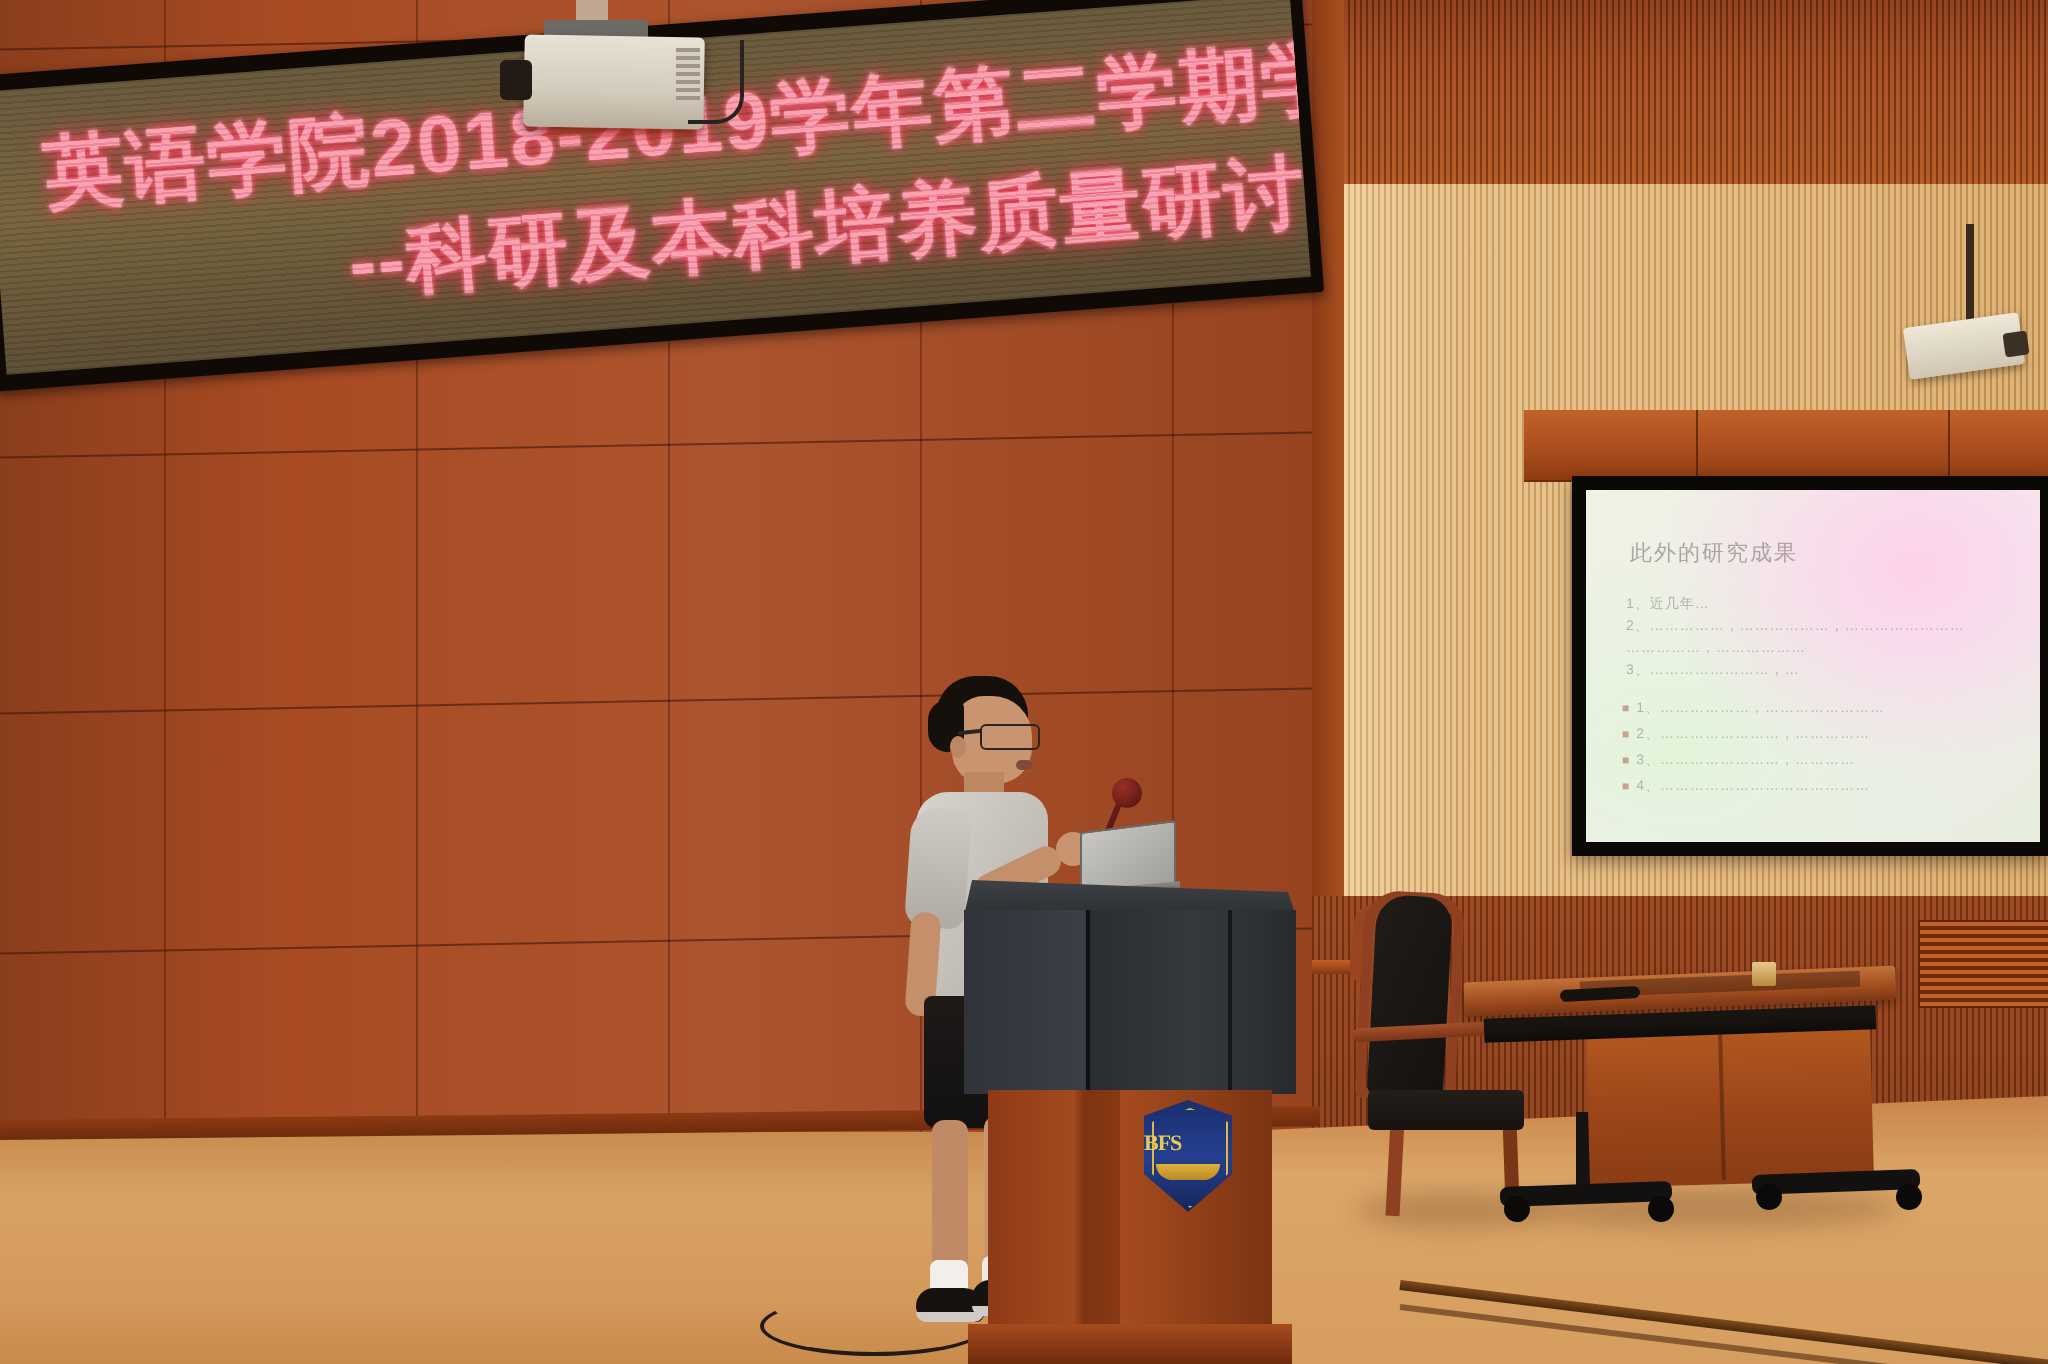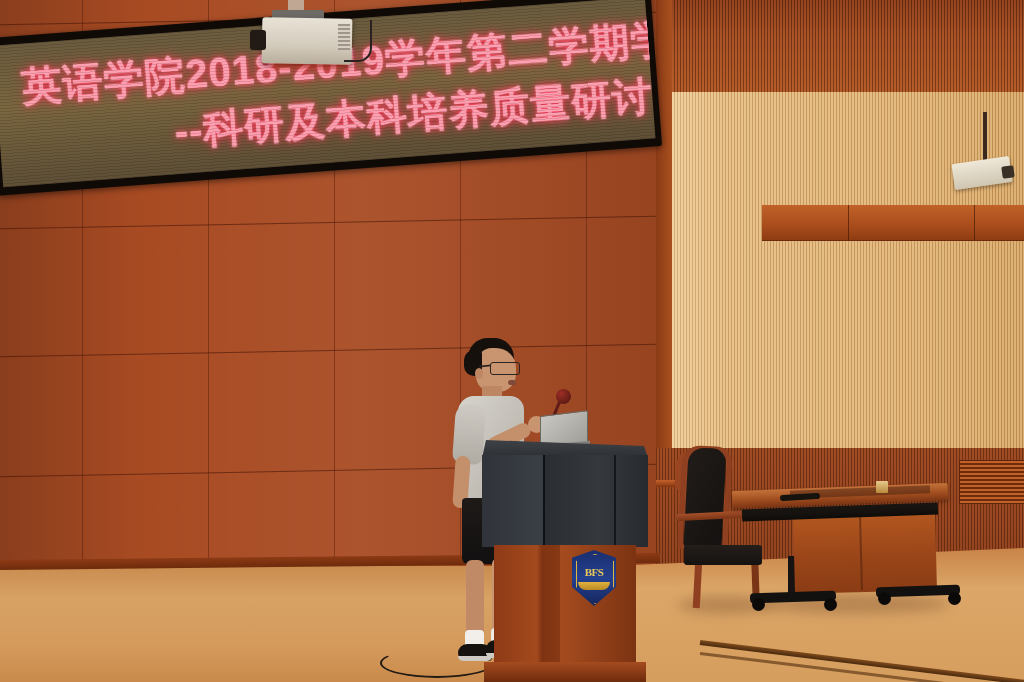--- a/index.html
+++ b/index.html
@@ -240,21 +240,21 @@
     background:linear-gradient(to bottom,#1B2E6E 0%,#24408F 50%,#16265C 100%);
     clip-path:polygon(50% 0,100% 14%,100% 66%,50% 100%,0 66%,0 14%);
     box-shadow:0 1px 3px rgba(0,0,0,.5);
   }
   .emblem-ring{
     position:absolute;left:576px;top:554px;width:36px;height:48px;
     border:1.4px solid #E2B93E;
     clip-path:polygon(50% 0,100% 14%,100% 66%,50% 100%,0 66%,0 14%);
   }
   .emblem-txt{
-    position:absolute;left:572px;top:566px;width:44px;text-align:center;
+    position:absolute;left:572px;top:566px;width:44px;text-align:left;
     font-size:11px;font-weight:700;color:#E9C85A;letter-spacing:-.5px;
     font-family:"Liberation Serif",serif;
   }
   .emblem-bar{
     position:absolute;left:578px;top:582px;width:32px;height:8px;
     background:linear-gradient(to bottom,#E0B23C,#B98A24);
     border-radius:0 0 14px 14px;
   }
 
   
@@ -396,20 +396,33 @@
   <div class="proj-vent"></div>
   <div class="proj-cable"></div>
 
   <div class="proj2-pole"></div>
   <div class="proj2-body"></div>
   <div class="proj2-lens"></div>
 
   <div class="valance">
     <div class="vs" style="left:86px;"></div>
     <div class="vs" style="left:212px;"></div>
+  </div>
+  <div class="screen-frame">
+    <div class="screen">
+      <div class="slide-title">此外的研究成果</div>
+      <div class="slide-line" style="top:52px">1、近几年…</div>
+      <div class="slide-line" style="top:63px">2、……………，………………，……………………</div>
+      <div class="slide-line" style="top:74px">……………，………………</div>
+      <div class="slide-line" style="top:85px">3、……………………，…</div>
+      <div class="slide-bullet" style="top:104px">1、………………，……………………</div>
+      <div class="slide-bullet" style="top:117px">2、……………………，……………</div>
+      <div class="slide-bullet" style="top:130px">3、……………………，…………</div>
+      <div class="slide-bullet" style="top:143px">4、……………………………………</div>
+    </div>
   </div>
 
   <div class="floor"></div>
   <div class="floor-right"></div>
   <div class="baseboard"></div>
   <div class="stage-edge"></div>
   <div class="stage-edge2"></div>
 
   <div class="shadow-soft" style="left:678px;top:596px;width:96px;height:18px;"></div>
   <div class="chair-wing"></div>

